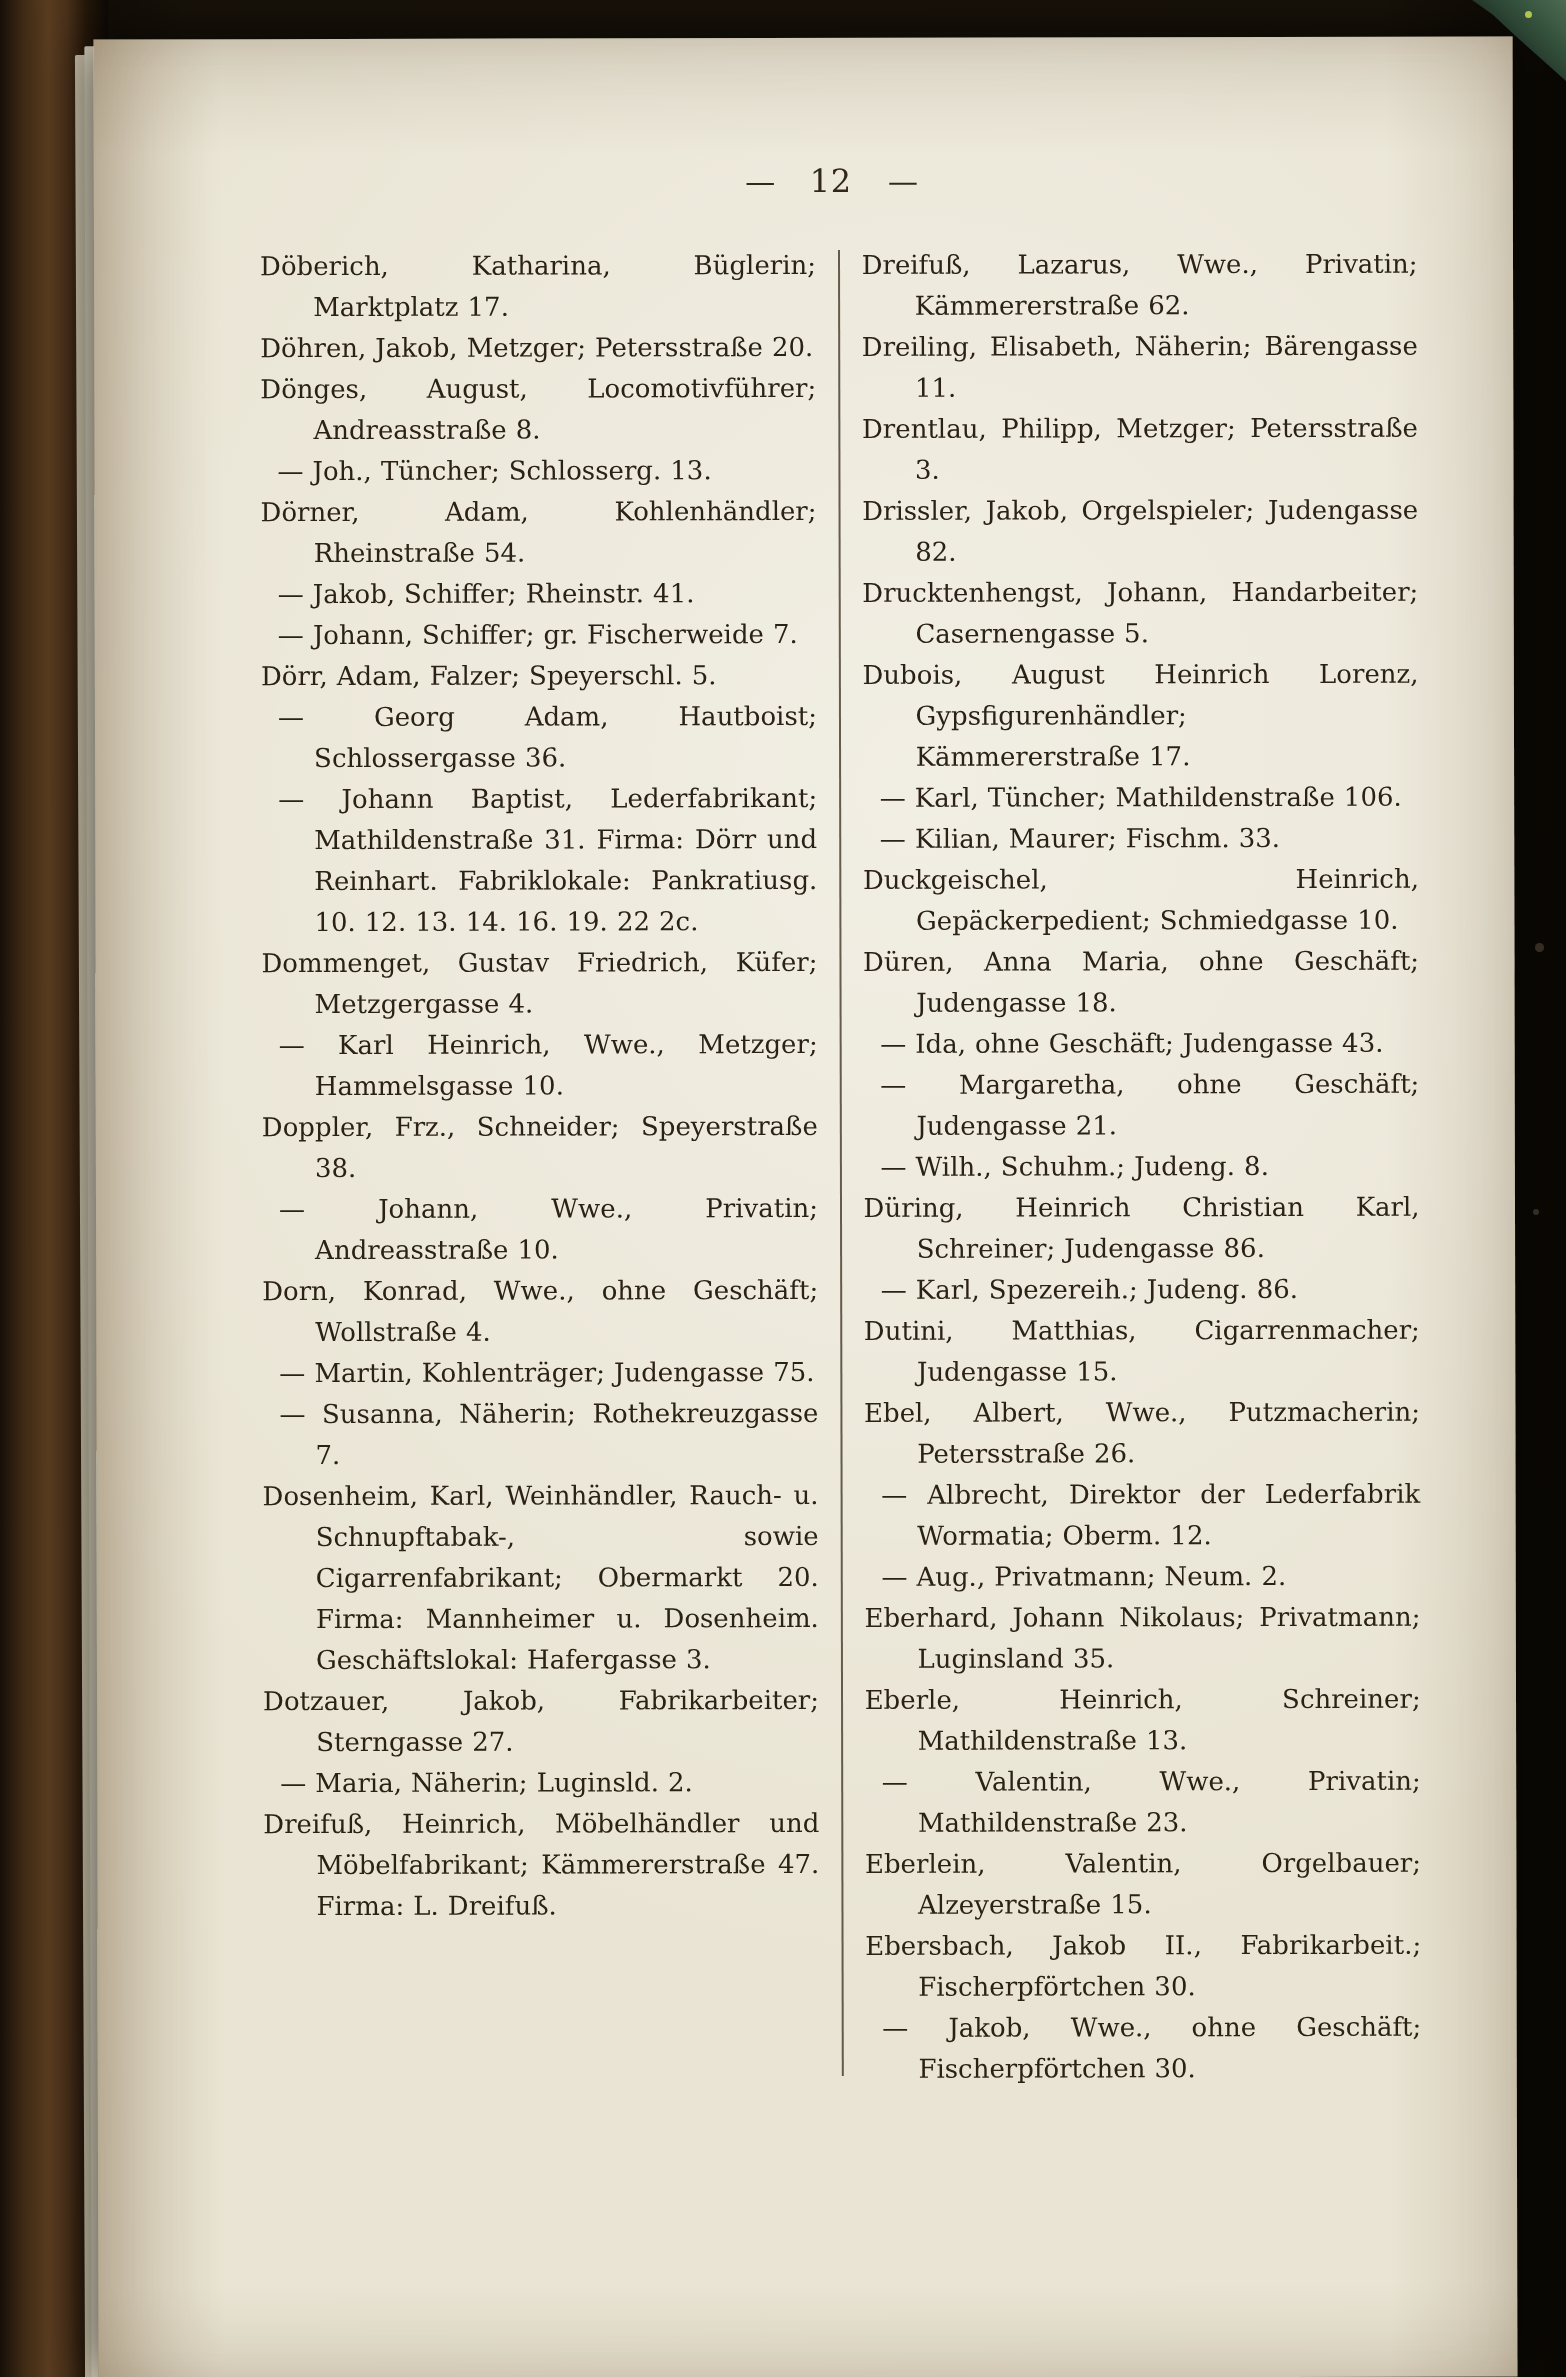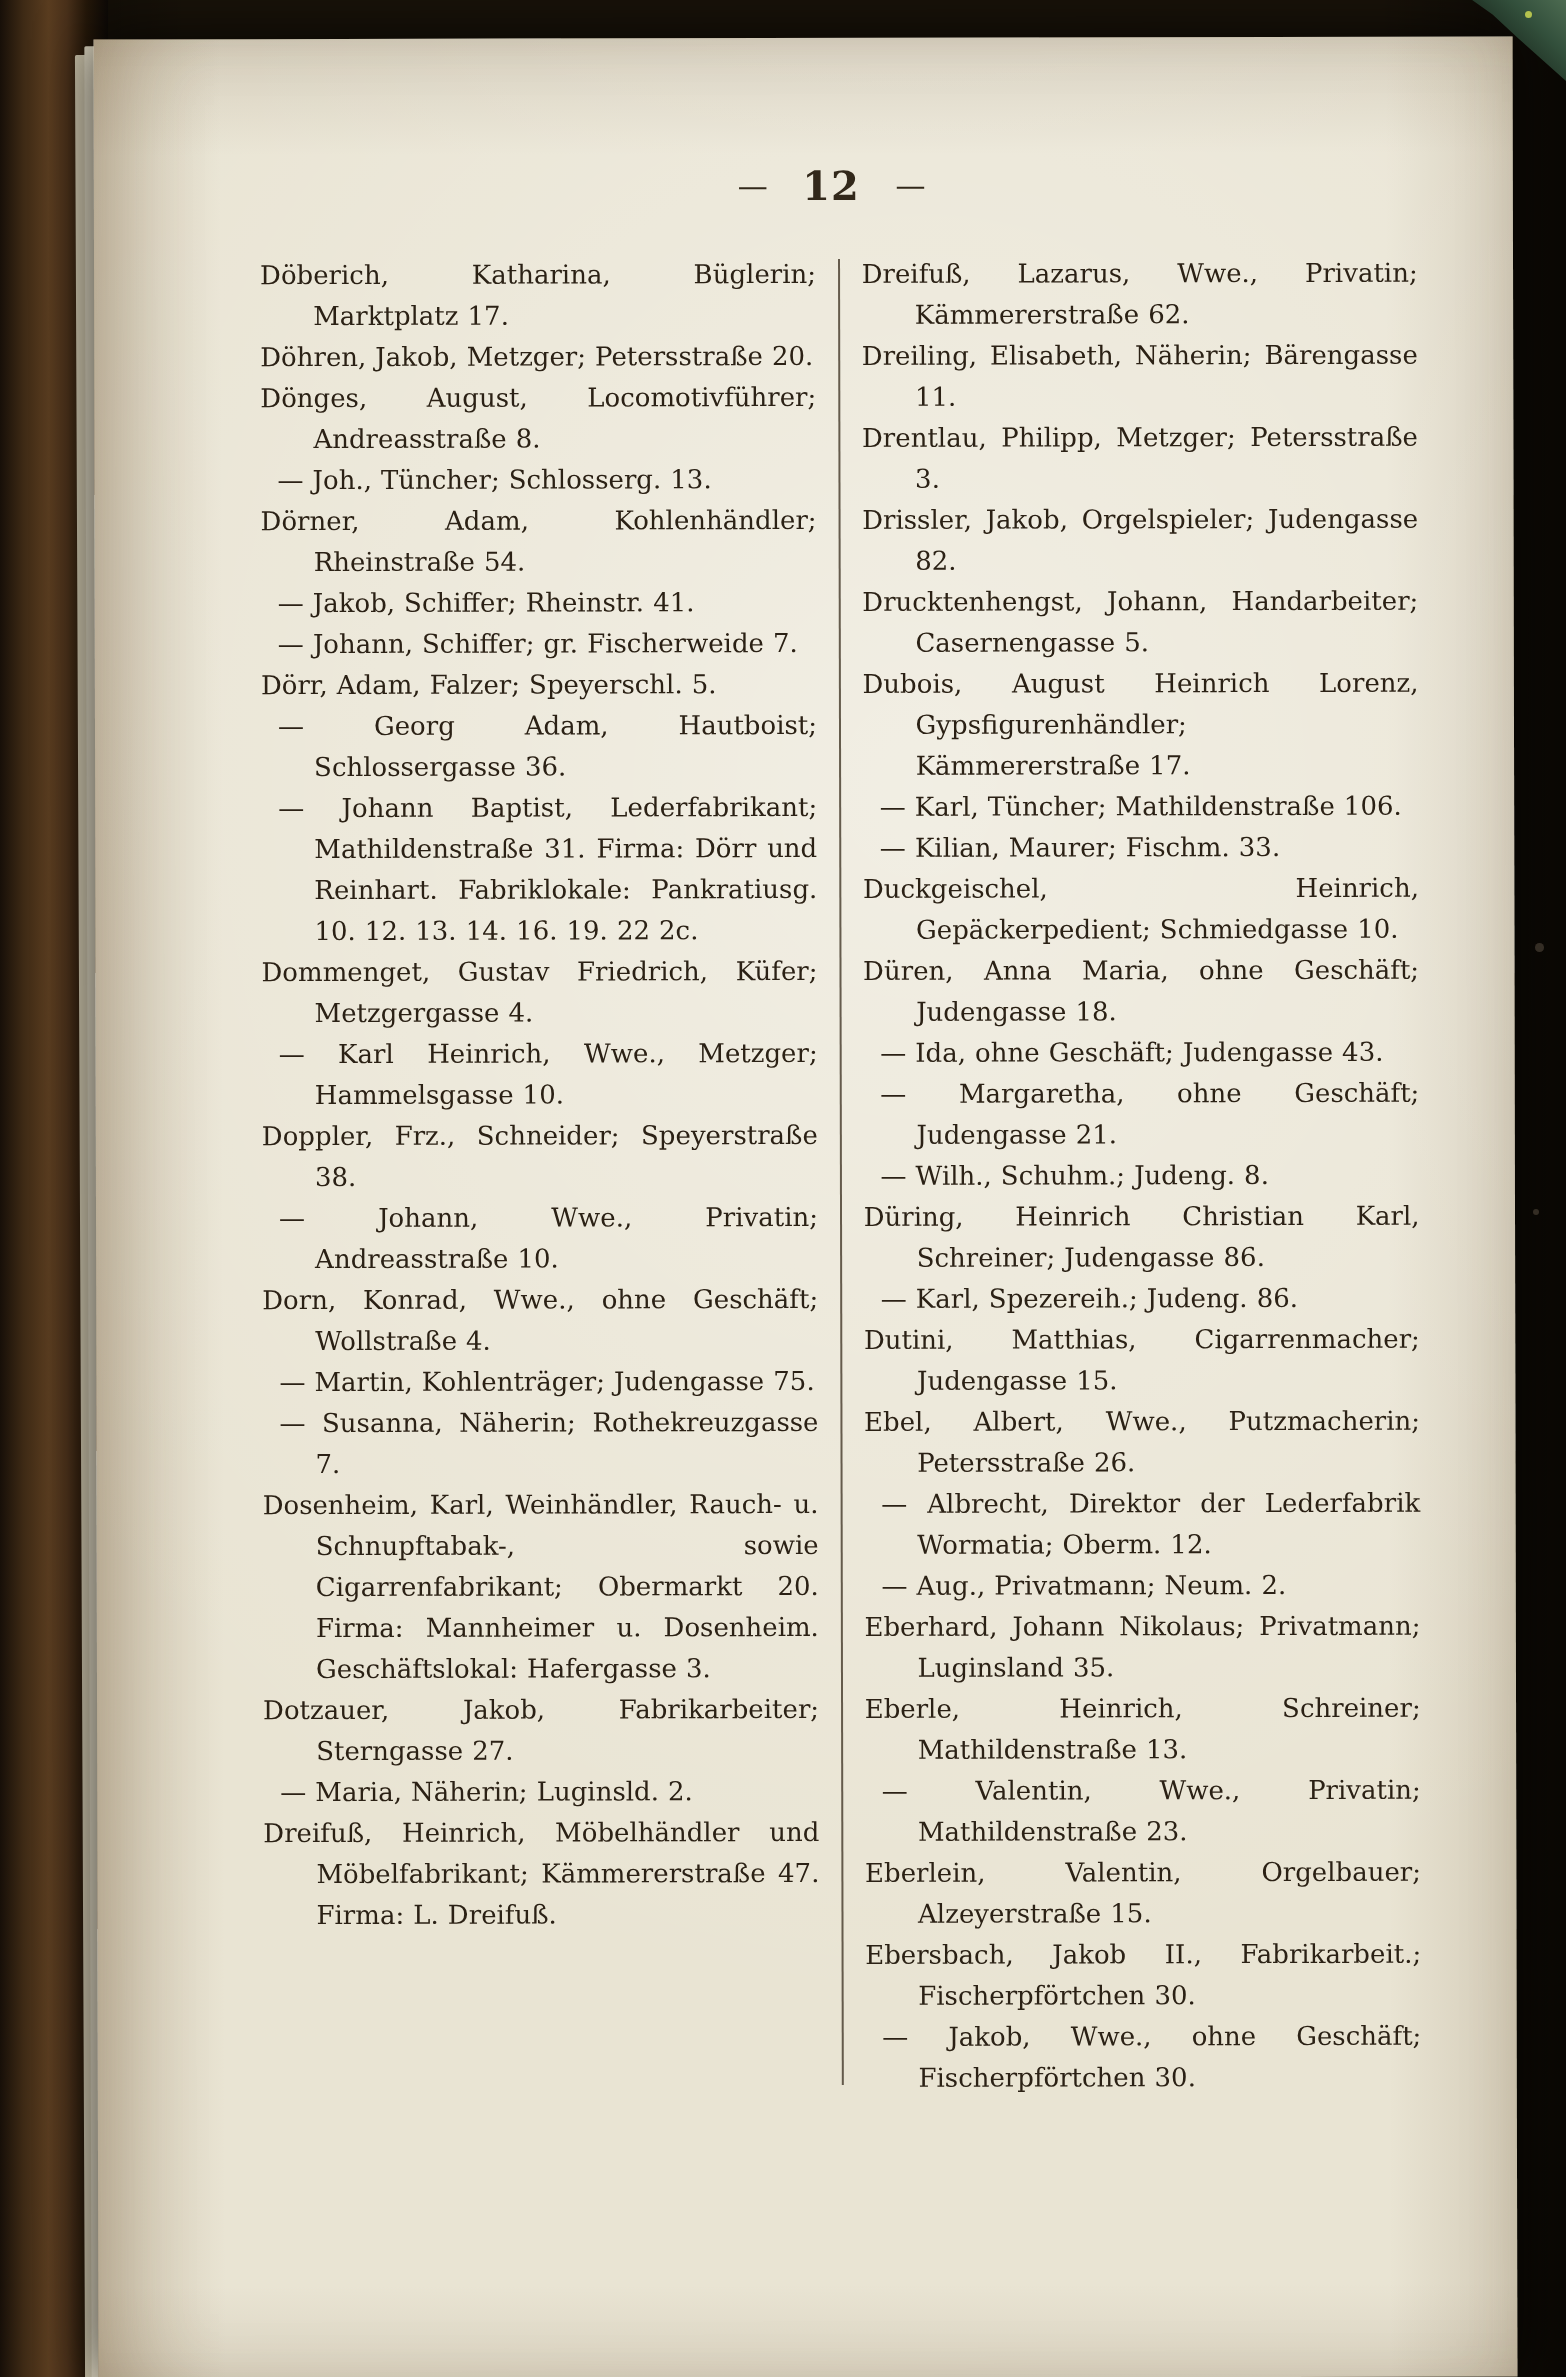--- a/index.html
+++ b/index.html
@@ -93,23 +93,23 @@
     width: 1142px;
     display: flex;
     justify-content: center;
     align-items: center;
     gap: 36px;
     font-size: 30px;
     color: #32281a;
   }
   .header-dash { letter-spacing: -1.6px; }
   .page-number {
-    font-weight: bold;
+    font-weight: normal;
     letter-spacing: 0.8px;
-    font-size: 40px;
+    font-size: 32px;
   }
   
   .content {
     display: flex;
     margin: 45px 0 0 166px;
     align-items: stretch;
   }
   .col {
     width: 556px;
     font-size: 26px;

